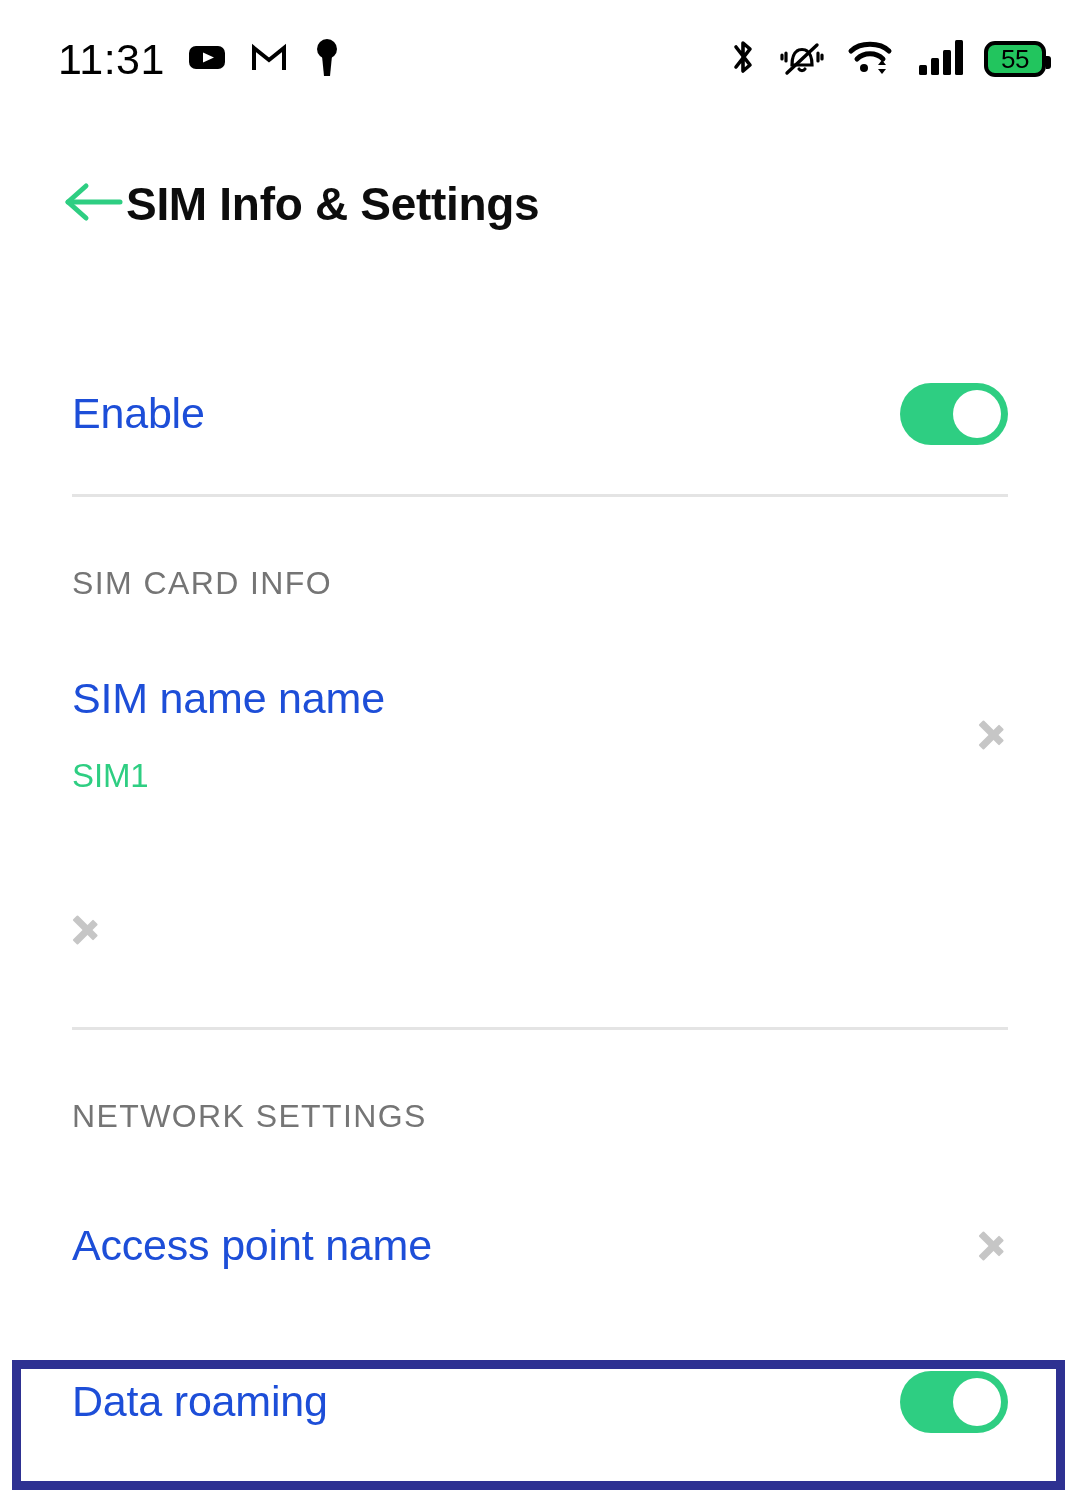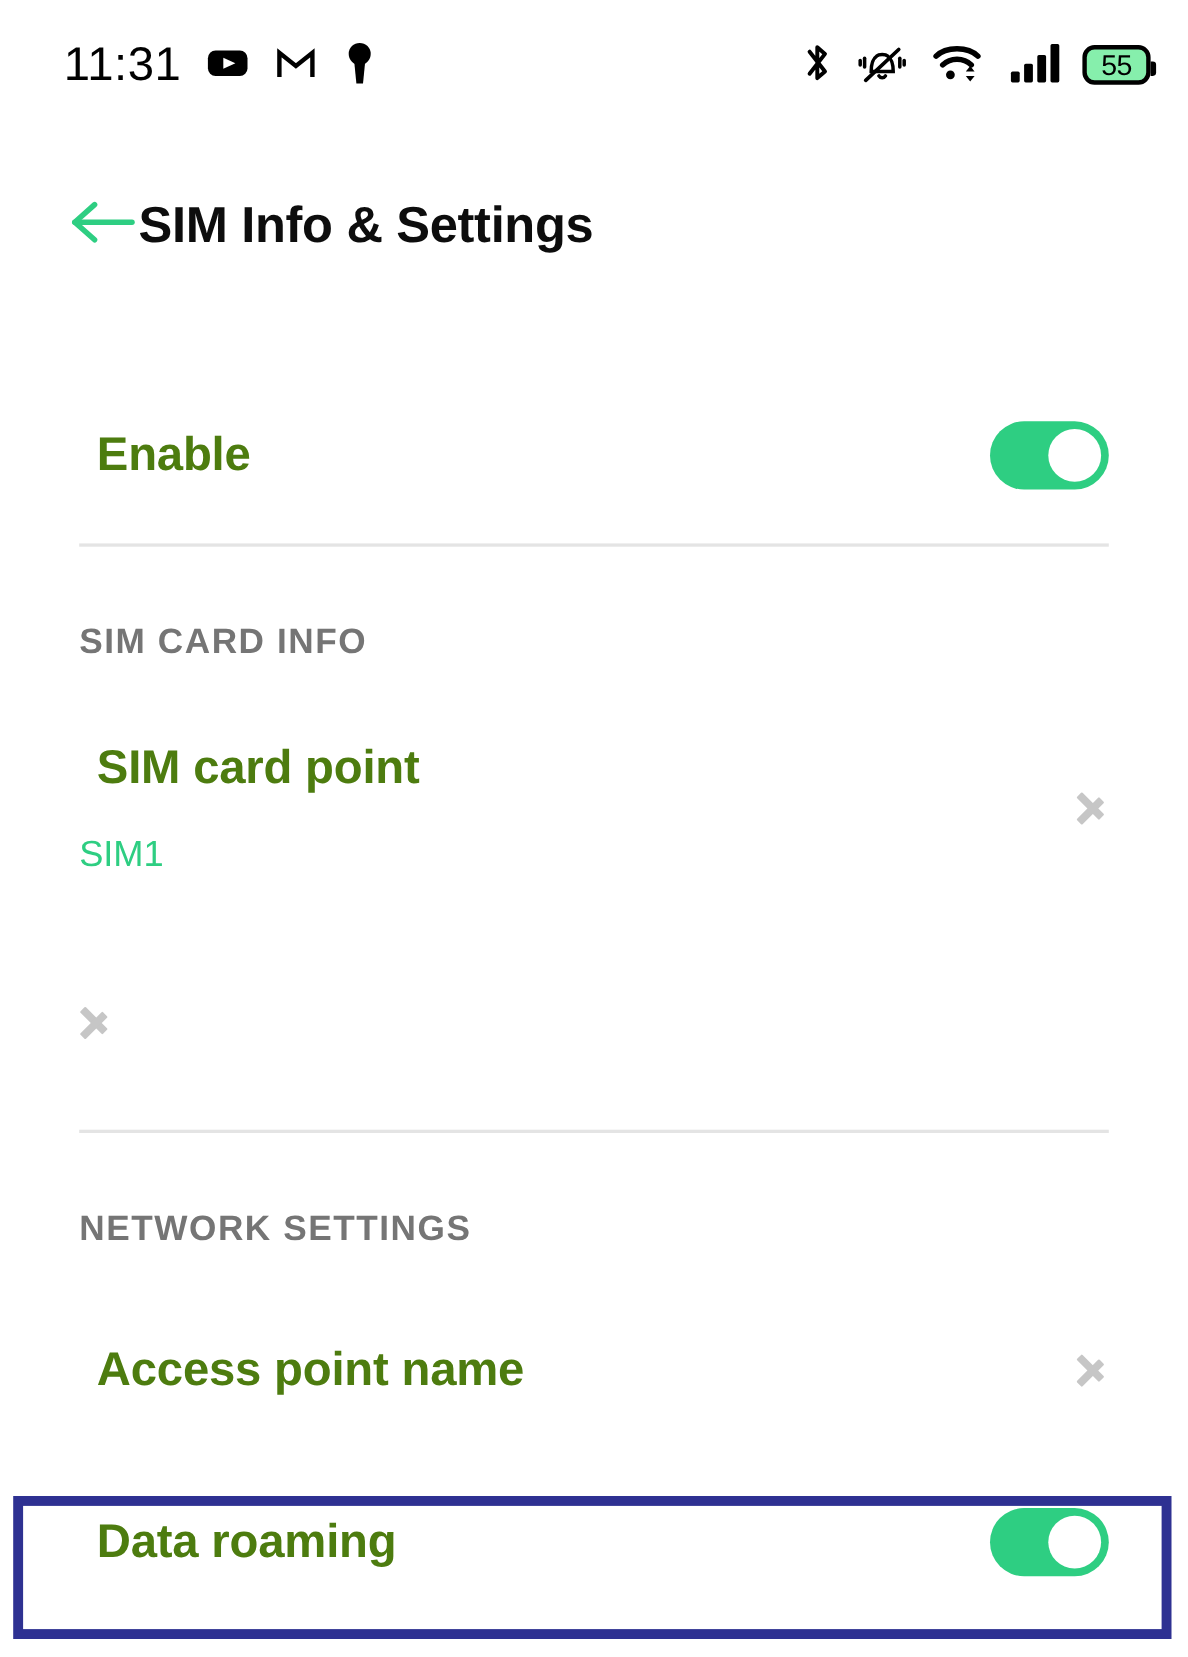--- a/index.html
+++ b/index.html
@@ -52,21 +52,21 @@
   .sicon {
     display: block;
   }
   .battery-pill {
     position: relative;
     width: 62px;
     height: 36px;
     border: 4px solid #000000;
     border-radius: 11px;
     box-sizing: border-box;
-    background: #86efac;
+    background: #22c55e;
     display: flex;
     align-items: center;
     justify-content: center;
   }
   .battery-pill::after {
     content: "";
     position: absolute;
     right: -9px;
     top: 11px;
     width: 5px;
@@ -136,25 +136,24 @@
     height: 152px;
   }
   .row-texts {
     display: flex;
     flex-direction: column;
     justify-content: center;
     gap: 14px;
   }
   .row-title {
     font-size: 43px;
-    font-weight: 700;
-    color: #4d7c0f;
+    font-weight: 400;
+    color: #1d4ed8;
     line-height: 1.05;
     letter-spacing: -0.2px;
-    margin-left: 16px;
   }
   .row-sub {
     font-size: 33px;
     font-weight: 400;
     color: #2ECE82;
     line-height: 1.05;
     letter-spacing: -0.1px;
     margin-top: 24px;
   }
 
@@ -208,21 +207,21 @@
   }
 
   
   .section-header {
     box-sizing: border-box;
     padding: 0 72px;
     height: 108px;
     display: flex;
     align-items: center;
     font-size: 32px;
-    font-weight: 700;
+    font-weight: 400;
     color: #757575;
     letter-spacing: 1.4px;
     line-height: 1;
   }
 
   .divider {
     height: 3px;
     background: #e4e4e4;
     margin: 0 72px;
   }
@@ -348,21 +347,21 @@
       </div>
     </div>
 
     <div class="divider"></div>
     <div class="spacer-after-divider"></div>
 
     <div class="section-header">SIM CARD INFO</div>
 
     <div class="row row-nav">
       <div class="row-texts">
-        <div class="row-title">SIM card point</div>
+        <div class="row-title">SIM name name</div>
         <div class="row-sub">SIM1</div>
       </div>
       <div class="chevron"></div>
     </div>
 
     <div class="row row-nav">
       <div class="chevron"></div>
     </div>
 
     <div class="divider"></div>

